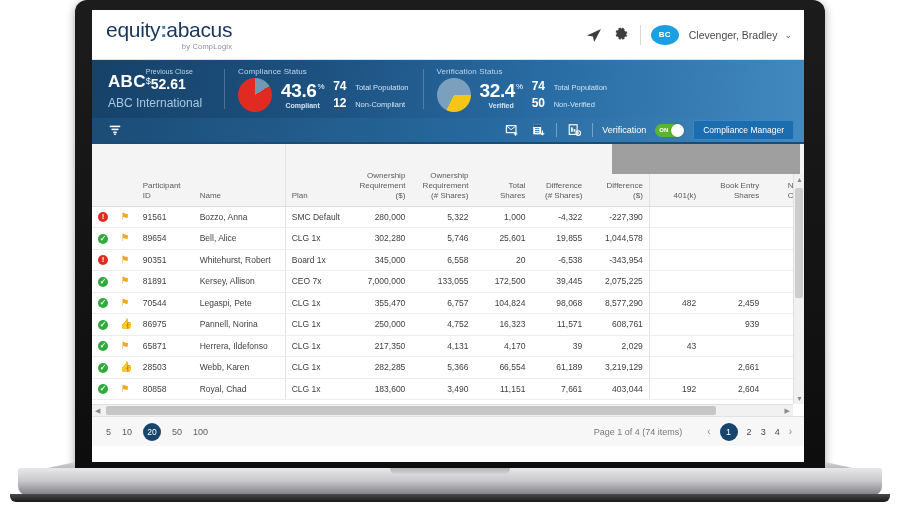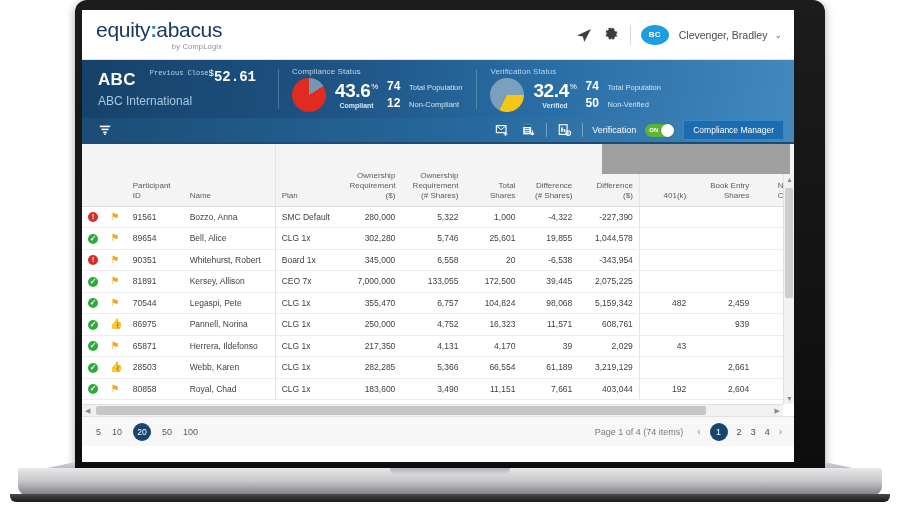--- a/index.html
+++ b/index.html
@@ -12,21 +12,21 @@
   #stage { position: relative; width: 900px; height: 524px; }
 
   
   .laptop-lid {
     position: absolute; left: 75px; top: 0px; width: 750px; height: 472px;
     background: linear-gradient(180deg,#1c1c1c 0%, #0d0d0d 100%);
     border-radius: 12px 12px 4px 4px;
     box-shadow: 0 2px 10px rgba(0,0,0,.35);
   }
   .laptop-screen {
-    position: absolute; left: 82px; top: 10px; width: 712px; height: 452px;
+    position: absolute; left: 92px; top: 10px; width: 712px; height: 452px;
     background: #84cc16; overflow: hidden;
   }
   .laptop-base {
     position: absolute; left: 18px; top: 468px; width: 864px; height: 28px;
     background: linear-gradient(180deg,#e8e8ea 0%, #c9c9cd 45%, #9d9da2 75%, #7a7a80 100%);
     border-radius: 2px 2px 10px 10px;
   }
   .laptop-base-notch {
     position: absolute; left: 50%; top: 0px; transform: translateX(-50%);
     width: 120px; height: 7px;
@@ -77,23 +77,23 @@
     background: linear-gradient(95deg,#164269 0%, #1d5180 32%, #2a6ea6 66%, #4189bf 100%);
     display: flex; align-items: stretch; color: #fff;
     padding-left: 16px;
   }
   .stat-seg { display: flex; align-items: center; padding: 0 14px; position: relative; }
   .stat-seg + .stat-seg::before {
     content: ""; position: absolute; left: 0; top: 9px; bottom: 9px; width: 1px;
     background: rgba(255,255,255,.22);
   }
   .seg-ticker { flex-direction: column; justify-content: center; align-items: flex-start; display: flex; padding-left: 0; padding-right: 22px; }
-  .ticker-row { display: flex; gap: 14px; }
+  .ticker-row { display: flex; align-items: flex-end; }
   .ticker-sym { font-size: 17px; font-weight: 700; letter-spacing: .3px; }
-  .prev-close-box { display: flex; flex-direction: row; line-height: 1.1; font-family: Liberation Mono, monospace; }
+  .prev-close-box { display: flex; flex-direction: column; line-height: 1.1; }
   .prev-close-label { font-size: 7px; color: #bcd6ea; margin-bottom: 1px; }
   .prev-close-val { font-size: 14px; font-weight: 700; }
   .prev-close-val .cur { font-size: 9px; vertical-align: 5px; font-weight: 400; }
   .ticker-name { font-size: 12px; color: #a7c8e2; margin-top: 4px; }
 
   .seg-stack { display: flex; flex-direction: column; justify-content: center; width: 100%; }
   .seg-title { font-size: 8px; color: #bcd6ea; margin-bottom: 2px; letter-spacing: .1px; }
   .seg-body { display: flex; align-items: center; gap: 9px; }
   .pie { width: 34px; height: 34px; border-radius: 50%; flex: none; }
   .pct-box { display: flex; flex-direction: column; align-items: center; line-height: 1; }
@@ -180,21 +180,21 @@
     padding: 0 12px 0 14px;
   }
   .page-sizes { display: flex; align-items: center; gap: 11px; }
   .psize { font-size: 9px; color: #5b5b5b; cursor: pointer; }
   .psize.active {
     background: #17456e; color: #fff; border-radius: 50%;
     width: 18px; height: 18px; display: flex; align-items: center; justify-content: center;
     font-size: 8.5px;
   }
   .pager { display: flex; align-items: center; gap: 9px; }
-  .page-info { font-size: 9px; color: #7a7a7a; margin-right: 5px; }
+  .page-info { font-size: 9px; color: #7a7a7a; margin-right: 16px; }
   .pnum { font-size: 9px; color: #4a4a4a; cursor: pointer; }
   .pnum.active {
     background: #17456e; color: #fff; border-radius: 50%;
     width: 18px; height: 18px; display: flex; align-items: center; justify-content: center;
   }
   .parrow { font-size: 10px; color: #8a8a8a; cursor: pointer; }
 </style>
 </head>
 <body>
 
@@ -469,21 +469,21 @@
               <tr>
                 <td class="c-ctr"><span class="status-dot dot-ok">✓</span></td>
                 <td class="c-ctr"><span class="flag">⚑</span></td>
                 <td class="c-ctr">70544</td>
                 <td class="c-left">Legaspi, Pete</td>
                 <td class="c-left sep-l">CLG 1x</td>
                 <td class="c-num">355,470</td>
                 <td class="c-num">6,757</td>
                 <td class="c-num">104,824</td>
                 <td class="c-num">98,068</td>
-                <td class="c-num">5,159,342</td>
+                <td class="c-num">8,577,290</td>
                 <td class="c-num sep-l">482</td>
                 <td class="c-num">2,459</td>
                 <td class="c-num"></td>
               </tr>
               <tr>
                 <td class="c-ctr"><span class="status-dot dot-ok">✓</span></td>
                 <td class="c-ctr"><span class="thumb">👍</span></td>
                 <td class="c-ctr">86975</td>
                 <td class="c-left">Pannell, Norina</td>
                 <td class="c-left sep-l">CLG 1x</td>

